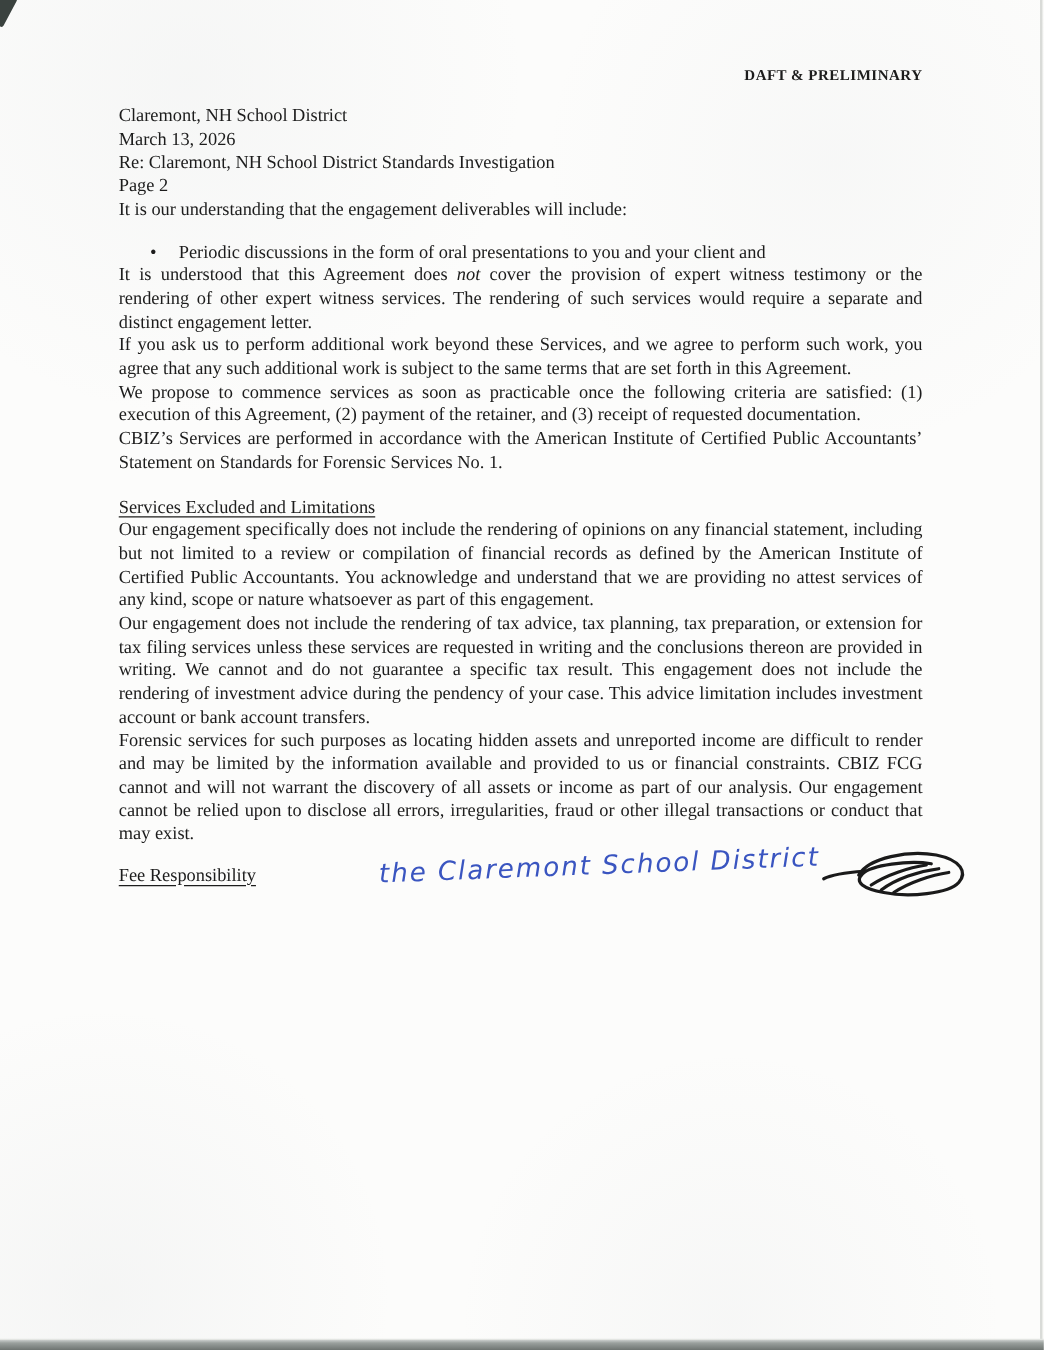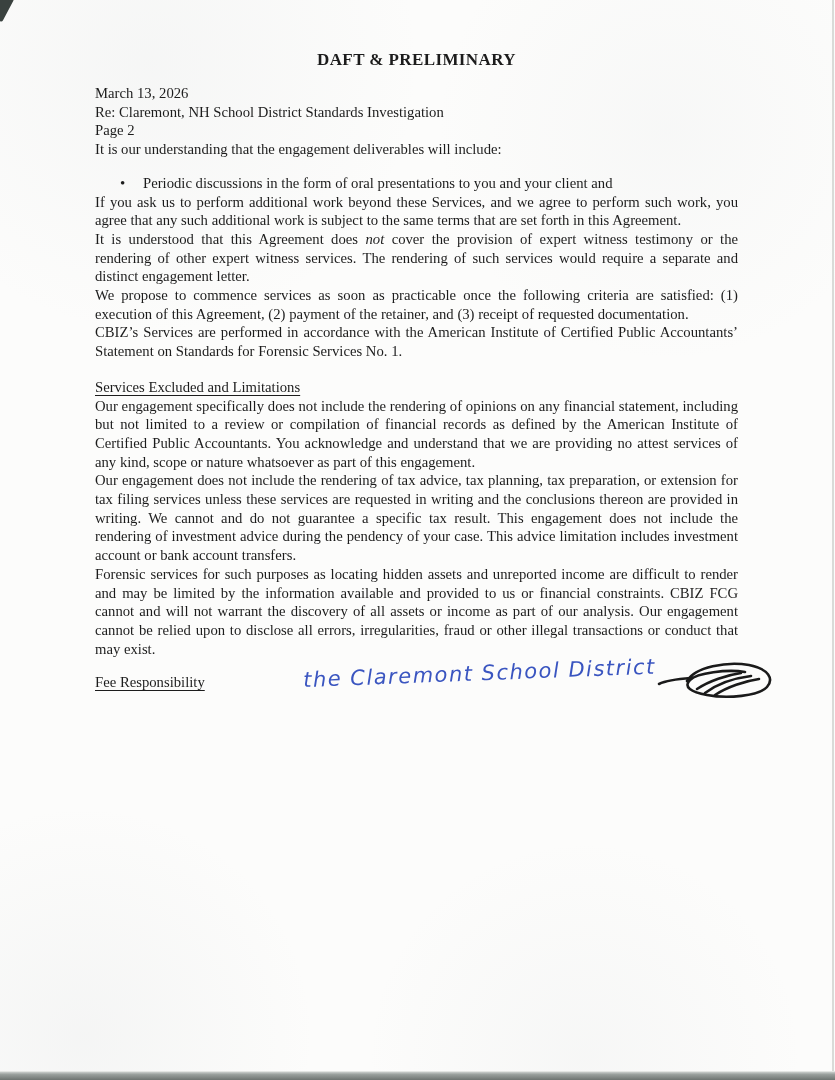--- a/index.html
+++ b/index.html
@@ -55,23 +55,23 @@
     position: absolute;
     top: 0;
     left: 95px;
     width: 643px;
     color: #1c1c1c;
     font-size: 14.7px;
     line-height: 18.7px;
   }
   .doc-title {
     padding-top: 49px;
-    text-align: center;
+    text-align: right;
     font-weight: bold;
-    font-size: 17px;
+    font-size: 12px;
     line-height: 22px;
     letter-spacing: 0.4px;
   }
   .addr-block {
     margin-top: 13px;
   }
   .addr-line { display: block; }
   p.body-par {
     margin: 0;
     text-align: justify;
@@ -143,37 +143,38 @@
 
 <div class="scan-page">
   <div class="corner-smudge"></div>
   <div class="edge-line-right"></div>
 
   <div class="content">
 
     <div class="doc-title">DAFT &amp; PRELIMINARY</div>
 
     <div class="addr-block">
+      <span class="addr-line">Claremont, NH School District</span>
       <span class="addr-line">March 13, 2026</span>
       <span class="addr-line">Re: Claremont, NH School District Standards Investigation</span>
       <span class="addr-line">Page 2</span>
     </div>
 
     <p class="body-par mt-intro">It is our understanding that the engagement deliverables will include:</p>
 
     <div class="bullet-list">
       <div class="bullet-row">
         <span class="bullet-marker"></span>
         <span class="bullet-text">Periodic discussions in the form of oral presentations to you and your client and</span>
       </div>
     </div>
 
+    <p class="body-par mt-p1"><span>It is understood that this Agreement does </span><i>not</i><span> cover the provision of expert witness testimony or the rendering of other expert witness services. The rendering of such services would require a separate and distinct engagement letter.</span></p>
+
     <p class="body-par mt-p">If you ask us to perform additional work beyond these Services, and we agree to perform such work, you agree that any such additional work is subject to the same terms that are set forth in this Agreement.</p>
-
-    <p class="body-par mt-p1"><span>It is understood that this Agreement does </span><i>not</i><span> cover the provision of expert witness testimony or the rendering of other expert witness services. The rendering of such services would require a separate and distinct engagement letter.</span></p>
 
     <p class="body-par mt-p2">We propose to commence services as soon as practicable once the following criteria are satisfied: (1) execution of this Agreement, (2) payment of the retainer, and (3) receipt of requested documentation.</p>
 
     <p class="body-par mt-p3">CBIZ’s Services are performed in accordance with the American Institute of Certified Public Accountants’ Statement on Standards for Forensic Services No. 1.</p>
 
     <div class="section-heading mt-h1">Services Excluded and Limitations</div>
 
     <p class="body-par mt-sp1">Our engagement specifically does not include the rendering of opinions on any financial statement, including but not limited to a review or compilation of financial records as defined by the American Institute of Certified Public Accountants. You acknowledge and understand that we are providing no attest services of any kind, scope or nature whatsoever as part of this engagement.</p>
 
     <p class="body-par mt-sp2">Our engagement does not include the rendering of tax advice, tax planning, tax preparation, or extension for tax filing services unless these services are requested in writing and the conclusions thereon are provided in writing. We cannot and do not guarantee a specific tax result. This engagement does not include the rendering of investment advice during the pendency of your case. This advice limitation includes investment account or bank account transfers.</p>

